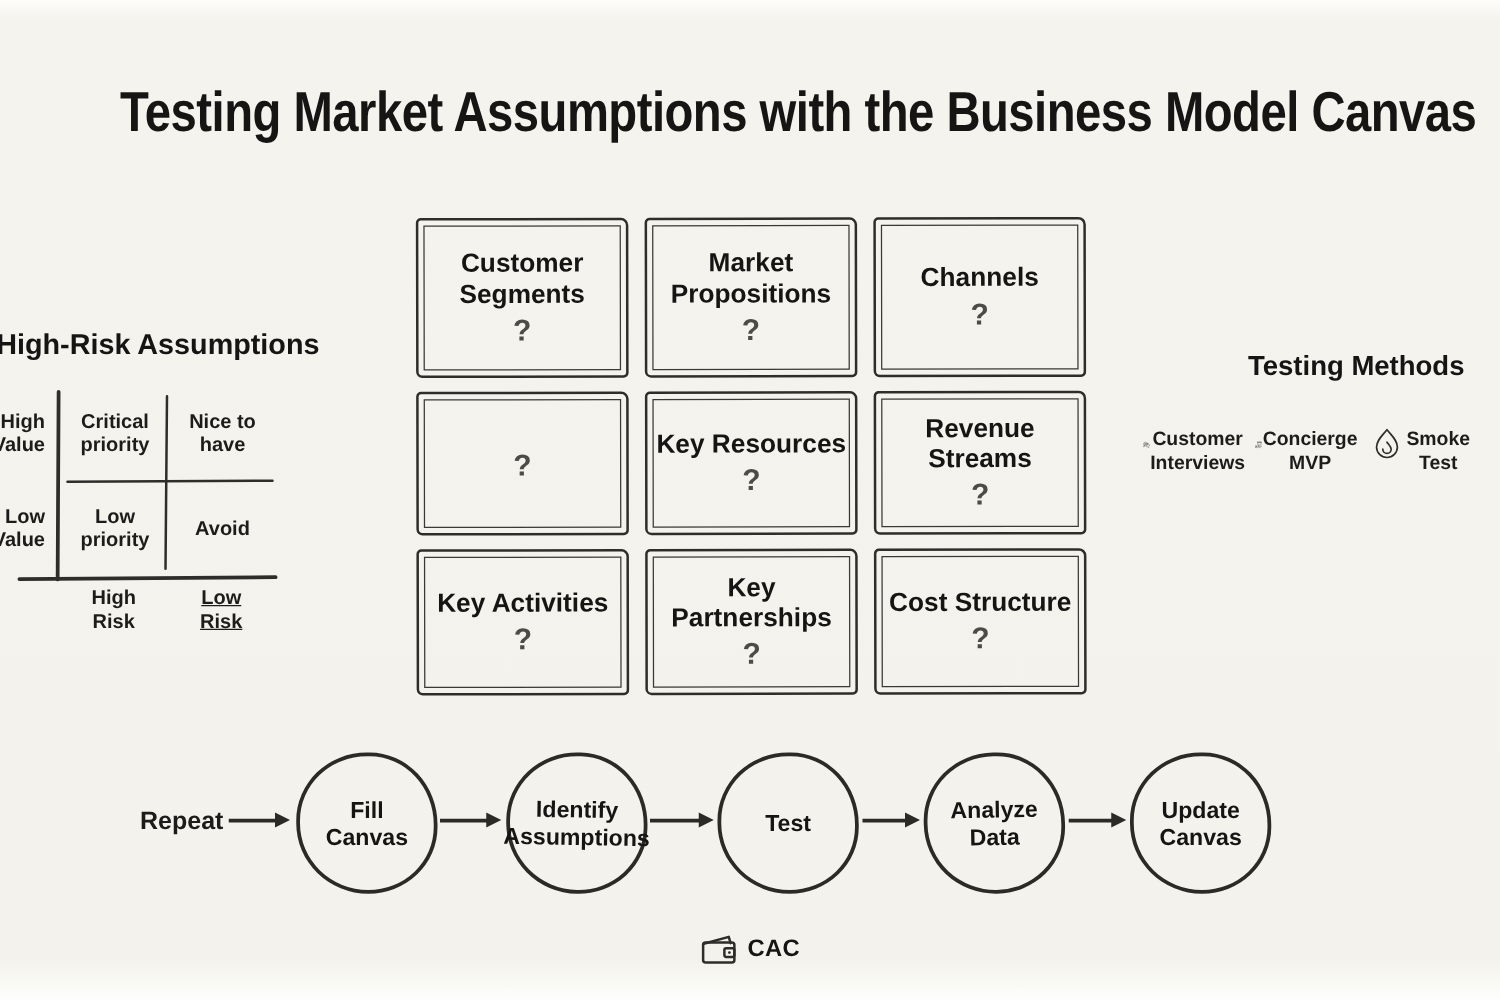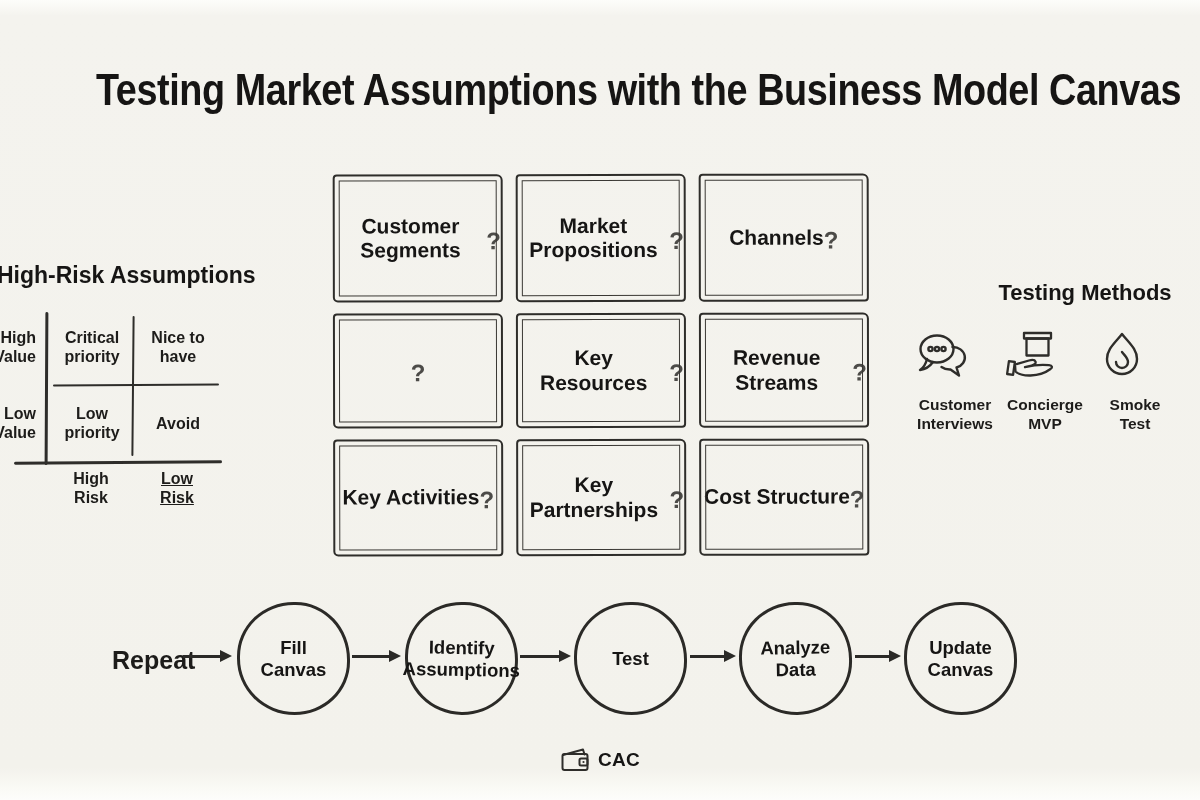--- a/index.html
+++ b/index.html
@@ -35,32 +35,32 @@
   .mx-x-low{left:146px;top:470px;width:62px;text-decoration:underline;}
   
   .bmc-grid{
     left:333px;top:174px;display:grid;
     grid-template-columns:170px 170px 170px;grid-template-rows:128px 115px 117px;
     column-gap:13px;row-gap:11px;transform:rotate(-0.1deg);
   }
   .bmc-cell{
     border:2.6px solid #2e2d2a;border-radius:4px 6px 4px 5px;
     outline:1.3px solid #3a3834;outline-offset:-7px;
-    display:flex;align-items:center;justify-content:center;
+    display:flex;flex-direction:column;align-items:center;justify-content:center;
   }
   .bmc-cell-label{font-size:21px;font-weight:700;line-height:1.16;text-align:center;color:#161514;}
   .bmc-cell-q{font-size:24px;font-weight:700;color:#4c4b48;line-height:1;margin-top:5px;}
   
   .tm-title{left:995px;top:280px;width:180px;text-align:center;font-size:22px;font-weight:700;white-space:nowrap;color:#161514;}
   .tm-row{left:914px;top:328px;display:flex;gap:8px;}
-  .tm-item{width:82px;display:flex;flex-direction:column;align-items:flex-start;}
+  .tm-item{width:82px;display:flex;align-items:center;}
   .tm-label{margin-top:12px;font-size:15.5px;font-weight:700;line-height:1.2;text-align:center;}
   .icon-svg{stroke:#2e2d2a;fill:none;stroke-linecap:round;stroke-linejoin:round;}
   
-  .flow-repeat{left:112px;top:646px;font-size:25px;font-weight:700;}
+  .flow-repeat{left:112px;top:646px;font-size:20px;font-weight:700;}
   .flow-circle{
     width:107px;height:107px;top:602px;
     border:3.6px solid #2b2a27;border-radius:51% 49% 50% 52% / 49% 52% 48% 51%;
     display:flex;align-items:center;justify-content:center;
   }
   .flow-circle span{display:block;width:92px;text-align:center;font-size:18.5px;font-weight:700;line-height:1.15;color:#161514;}
   .flow-circle span.wide{width:118px;}
   .c1{left:237px;} .c2{left:405px;transform:rotate(1deg);} .c3{left:574px;}
   .c4{left:739px;transform:rotate(-1deg);} .c5{left:904px;}
   .flow-arrow{height:2.8px;background:#2b2a27;top:655px;}

